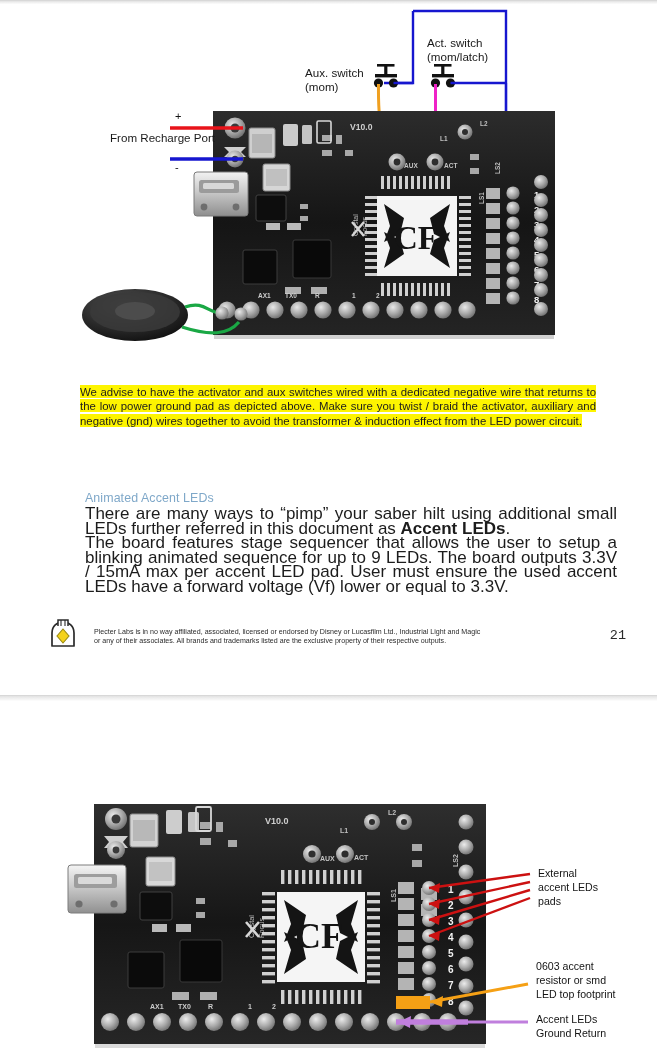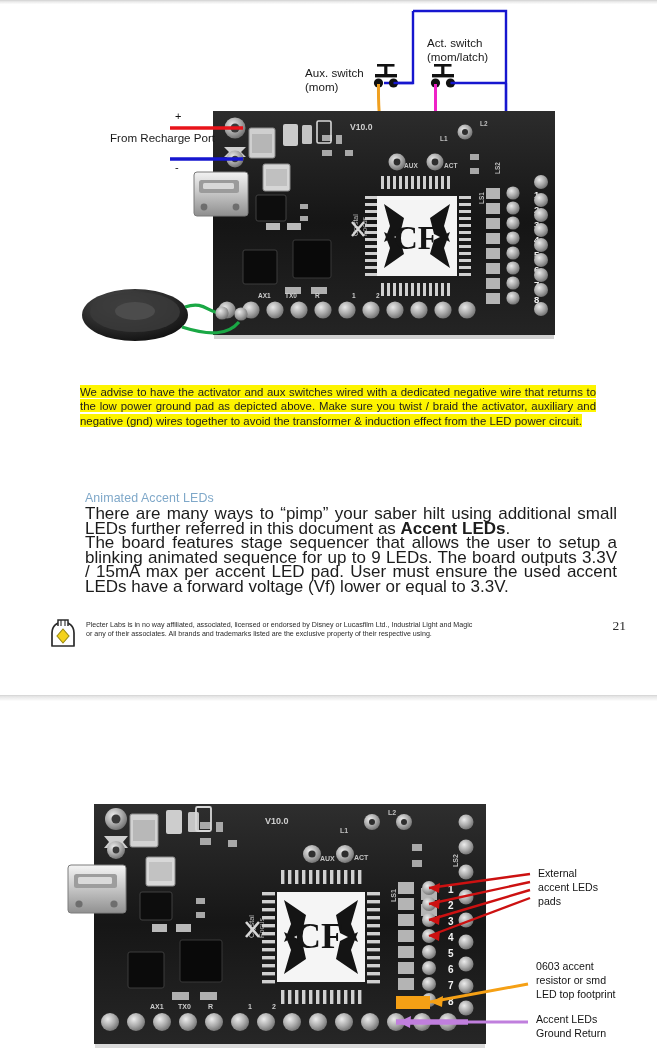--- a/index.html
+++ b/index.html
@@ -88,39 +88,40 @@
   }
   .section p + p { margin-top: 0; }
   .section b { font-weight: 700; }
 
   
   .footer {
     position: absolute;
     left: 46px; top: 612px;
     width: 580px;
     display: flex;
-    align-items: flex-start;
+    align-items: center;
+    gap: 8px;
   }
   .footer-logo { width: 40px; flex: 0 0 40px; padding-top: 1px; }
   .footer-text {
     flex: 1 1 auto;
     padding-top: 5px;
     font-size: 7.1px;
     line-height: 9.4px;
     color: #2a2a2a;
     font-family: "Liberation Sans", sans-serif;
   }
   .footer-text div { white-space: nowrap; }
   .page-num {
     flex: 0 0 auto;
     padding-top: 2px;
     padding-left: 8px;
     font-size: 13.5px;
     color: #2a2a2a;
-    font-family: Liberation Serif, serif;
+    font-family: Liberation Mono, monospace;
   }
 
   
   .fig2 {
     position: absolute;
     left: 0; top: 0;
     width: 657px; height: 358px;
   }
   .callout-txt {
     font-family: "Liberation Sans", sans-serif;
@@ -429,21 +430,21 @@
         <svg width="34" height="32" viewBox="0 0 34 32" xmlns="http://www.w3.org/2000/svg">
           <path d="M6,29 L6,16 C6,9 11,5 17,5 C23,5 28,9 28,16 L28,29 Z" fill="#ffffff" stroke="#2b2b2b" stroke-width="1.7" stroke-linejoin="round"></path>
           <path d="M12,9 L12,3 L22,3 L22,9" fill="#ffffff" stroke="#2b2b2b" stroke-width="1.5"></path>
           <line x1="15" y1="3" x2="15" y2="9" stroke="#2b2b2b" stroke-width="1.1"></line>
           <line x1="19" y1="3" x2="19" y2="9" stroke="#2b2b2b" stroke-width="1.1"></line>
           <path d="M17,12 L23,19 L17,26 L11,19 Z" fill="#f4d21a" stroke="#9a8a10" stroke-width="1.1"></path>
         </svg>
       </div>
       <div class="footer-text">
         <div>Plecter Labs is in no way affiliated, associated, licensed or endorsed by Disney or Lucasfilm Ltd., Industrial Light and Magic</div>
-        <div>or any of their associates. All brands and trademarks listed are the exclusive property of their respective using.</div>
+        <div>or any of their associates. All brands and trademarks listed are the exclusive property of their respective outputs.</div>
       </div>
       <div class="page-num">21</div>
     </div>
   </div>
 
   <div class="page-gap" style="top:695px;"></div>
 
   <div class="page" id="page-22">
     <div class="fig2">
       <svg width="657" height="358" viewBox="0 0 657 358" xmlns="http://www.w3.org/2000/svg">

